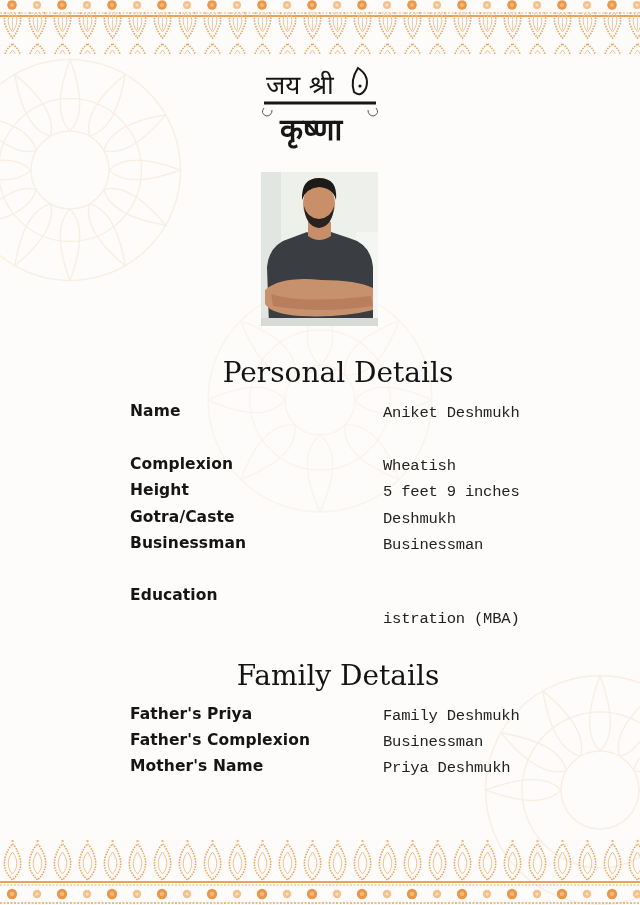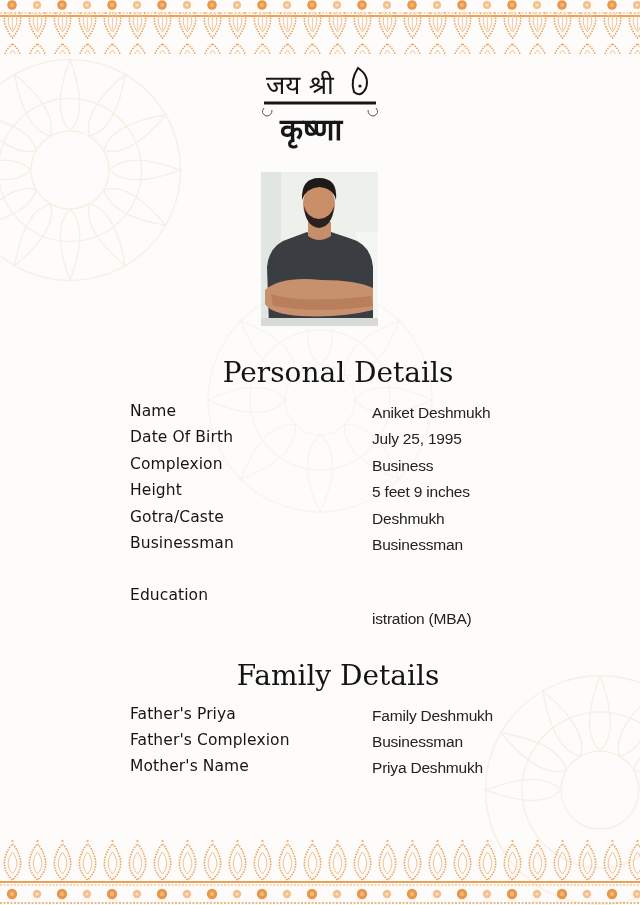--- a/index.html
+++ b/index.html
@@ -27,26 +27,26 @@
 
   .section-title {
     position: absolute; left: 0; width: 640px; text-align: center;
     font-family: "DejaVu Serif", serif; font-weight: normal;
     color: #141414; font-size: 28px; letter-spacing: 0px; margin: 0; padding-left: 18px;
   }
 
   .row { position: absolute; left: 0; width: 640px; height: 26px; }
   .label {
     position: absolute; left: 130px; top: 0;
-    font-family: "DejaVu Sans", sans-serif; font-weight: normal;
+    font-family: "DejaVu Sans", sans-serif; font-weight: bold;
     font-size: 15.5px; color: #151515; letter-spacing: 0.1px;
   }
   .value {
-    position: absolute; left: 372px; top: 0; width: 230px;
-    font-family: Liberation Sans, sans-serif; font-size: 15.5px; color: #222;
+    position: absolute; left: 383px; top: 0; width: 230px;
+    font-family: Liberation Mono, monospace; font-size: 15.5px; color: #222;
     line-height: 22px; letter-spacing: -0.2px;
   }
 </style>
 </head>
 <body>
 
 <div class="page">
 
   <svg class="mandala" style="left:-60px;top:40px" width="260" height="260" viewBox="0 0 200 200">
     <g fill="none" stroke="#f3e6d6" stroke-width="1.2">
@@ -151,27 +151,23 @@
       <rect x="0" y="146" width="117" height="8" fill="#d8dad8"></rect>
     </svg>
   </div>
 
   <h2 class="section-title" style="top:356px">Personal Details</h2>
 
   <div class="row" style="top:402px">
     <span class="label">Name</span>
     <span class="value">Aniket Deshmukh</span>
   </div>
-  <div class="row" style="top:428px">
-    <span class="label">Date Of Birth</span>
-    <span class="value">July 25, 1995</span>
-  </div>
   <div class="row" style="top:455px">
     <span class="label">Complexion</span>
-    <span class="value">Business</span>
+    <span class="value">Wheatish</span>
   </div>
   <div class="row" style="top:481px">
     <span class="label">Height</span>
     <span class="value">5 feet 9 inches</span>
   </div>
   <div class="row" style="top:508px">
     <span class="label">Gotra/Caste</span>
     <span class="value">Deshmukh</span>
   </div>
   <div class="row" style="top:534px">

